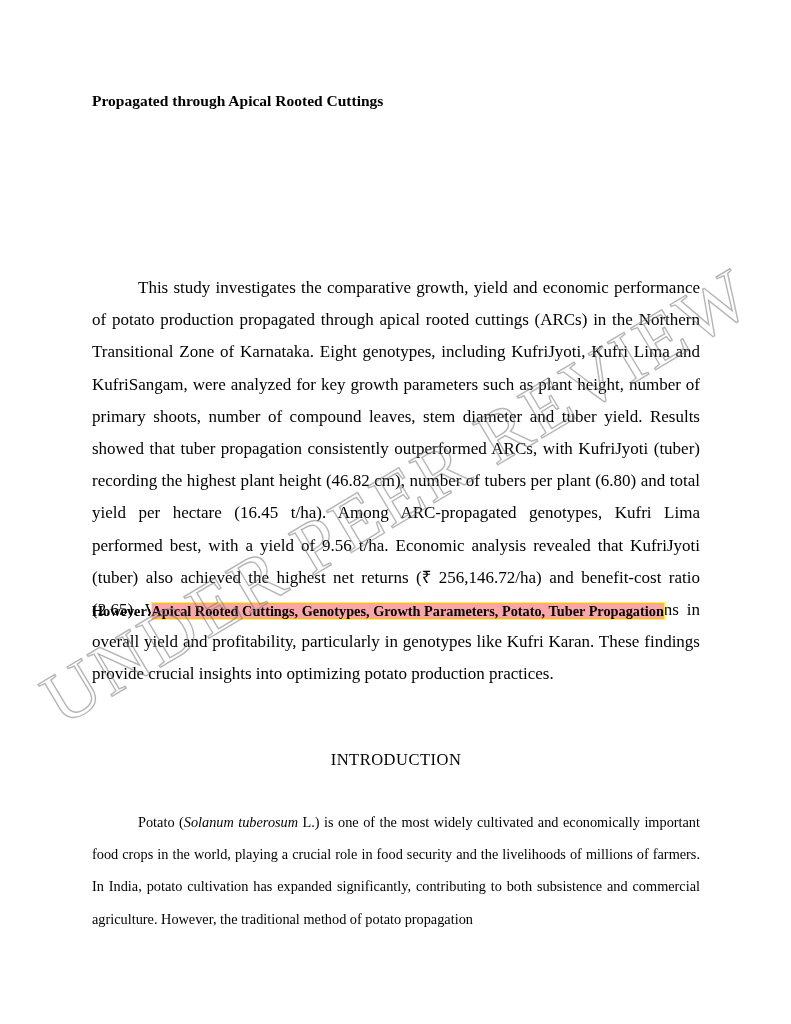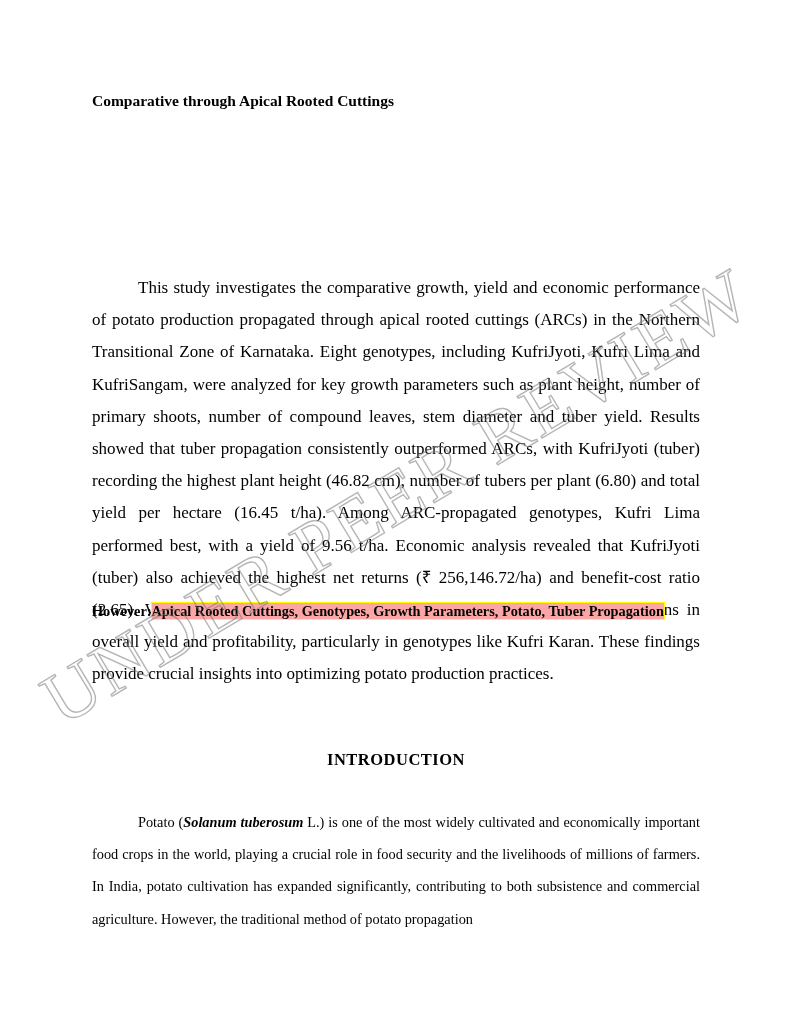--- a/index.html
+++ b/index.html
@@ -78,34 +78,34 @@
     background: #fca5a5;
     box-shadow: 0 0 0 1px #ffff00;
   }
   .intro-heading {
     position: absolute;
     left: 0;
     top: 750px;
     width: 608px;
     text-align: center;
     font-size: 16.5px;
-    font-weight: bold;
+    font-weight: normal;
     letter-spacing: 0.5px;
   }
   .intro-body {
     position: absolute;
     left: 0;
     top: 806px;
     width: 608px;
     font-size: 14.3px;
     line-height: 32.2px;
     text-align: justify;
     text-indent: 46px;
   }
-  .intro-body i { font-style: italic; font-weight: bold; }
+  .intro-body i { font-style: italic; }
 
   .watermark {
     position: absolute;
     left: 0;
     top: 0;
     width: 791px;
     height: 1024px;
     pointer-events: none;
     z-index: 5;
   }
@@ -126,21 +126,21 @@
   }
 </style>
 </head>
 <body>
 
 <div class="page">
 
   <div class="content">
 
     <div class="title">
-      <span>Comparative through Apical Rooted Cuttings</span>
+      <span>Propagated through Apical Rooted Cuttings</span>
     </div>
 
 
     <div class="abstract-body">This study investigates the comparative growth, yield and economic performance of potato production propagated through apical rooted cuttings (ARCs) in the Northern Transitional Zone of Karnataka. Eight genotypes, including KufriJyoti, Kufri Lima and KufriSangam, were analyzed for key growth parameters such as plant height, number of primary shoots, number of compound leaves, stem diameter and tuber yield. Results showed that tuber propagation consistently outperformed ARCs, with KufriJyoti (tuber) recording the highest plant height (46.82 cm), number of tubers per plant (6.80) and total yield per hectare (16.45 t/ha). Among ARC-propagated genotypes, Kufri Lima performed best, with a yield of 9.56 t/ha. Economic analysis revealed that KufriJyoti (tuber) also achieved the highest net returns (₹ 256,146.72/ha) and benefit-cost ratio (2.65). While ARCs offer cost savings on seed material, they showed limitations in overall yield and profitability, particularly in genotypes like Kufri Karan. These findings provide crucial insights into optimizing potato production practices.</div>
 
     <div class="keywords">
       <span class="kw-label">However:</span><span class="kw-values">Apical Rooted Cuttings, Genotypes, Growth Parameters, Potato, Tuber Propagation</span>
     </div>
 
     <div class="intro-heading">INTRODUCTION</div>

